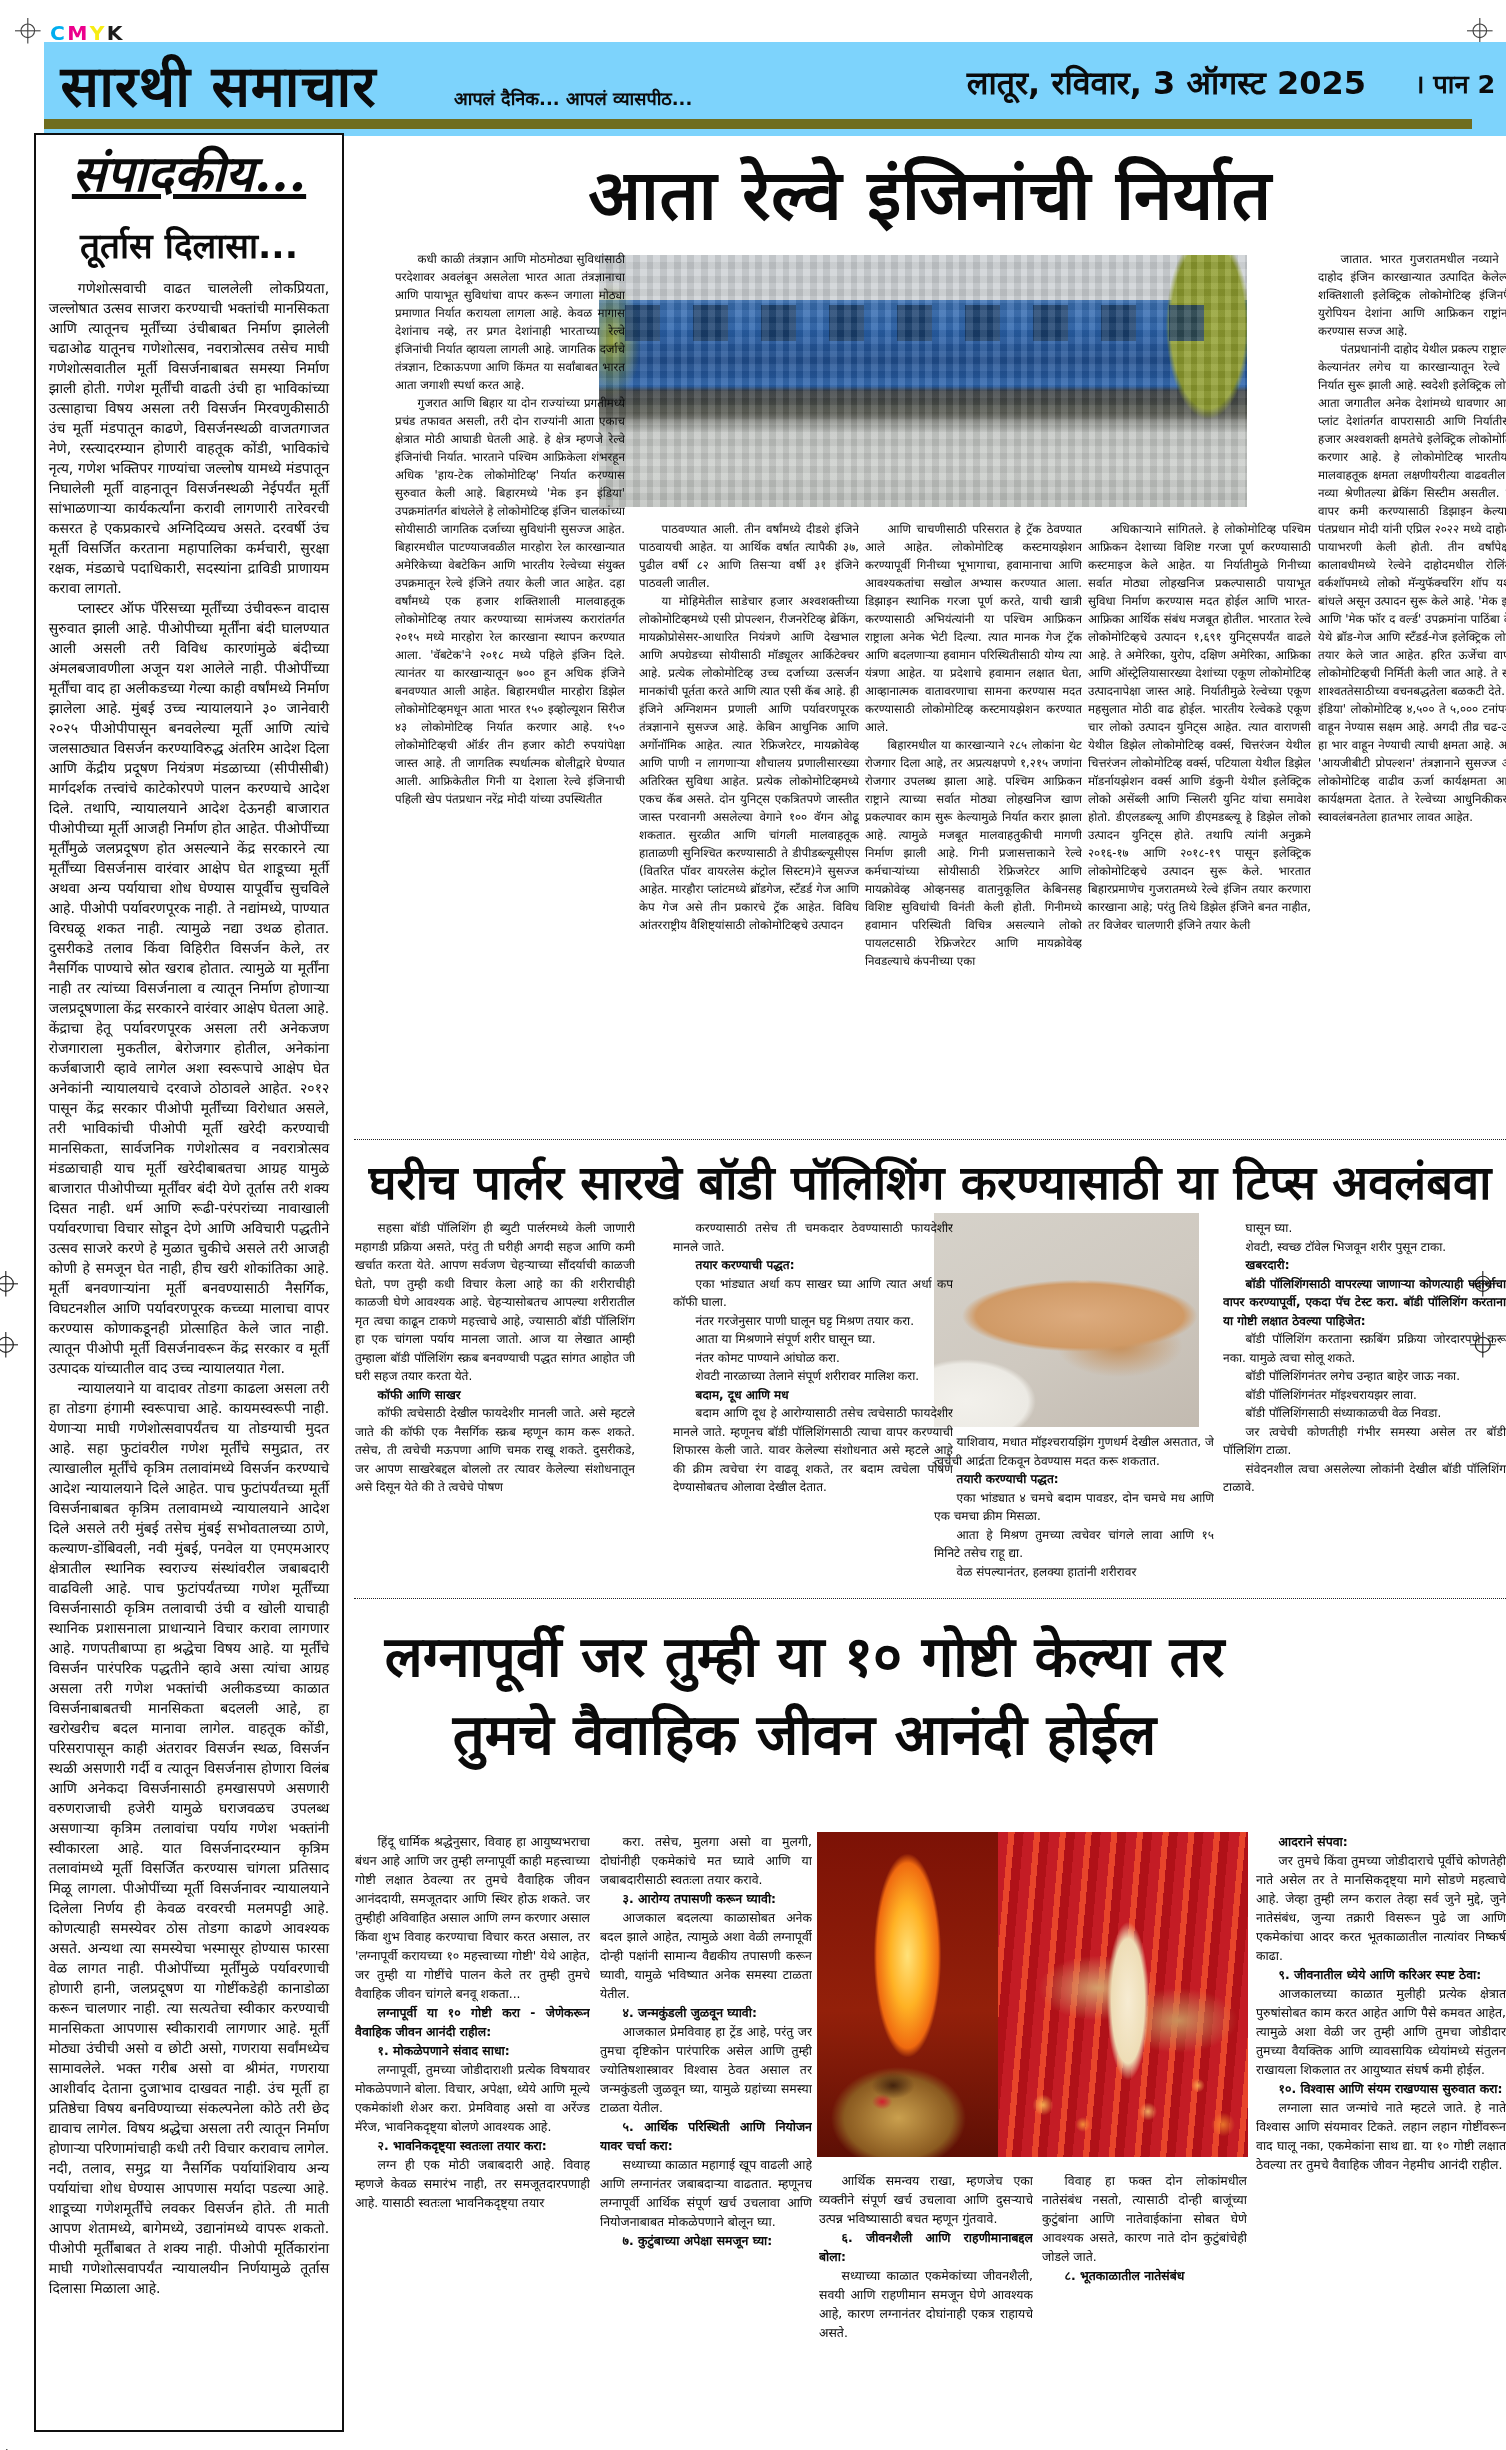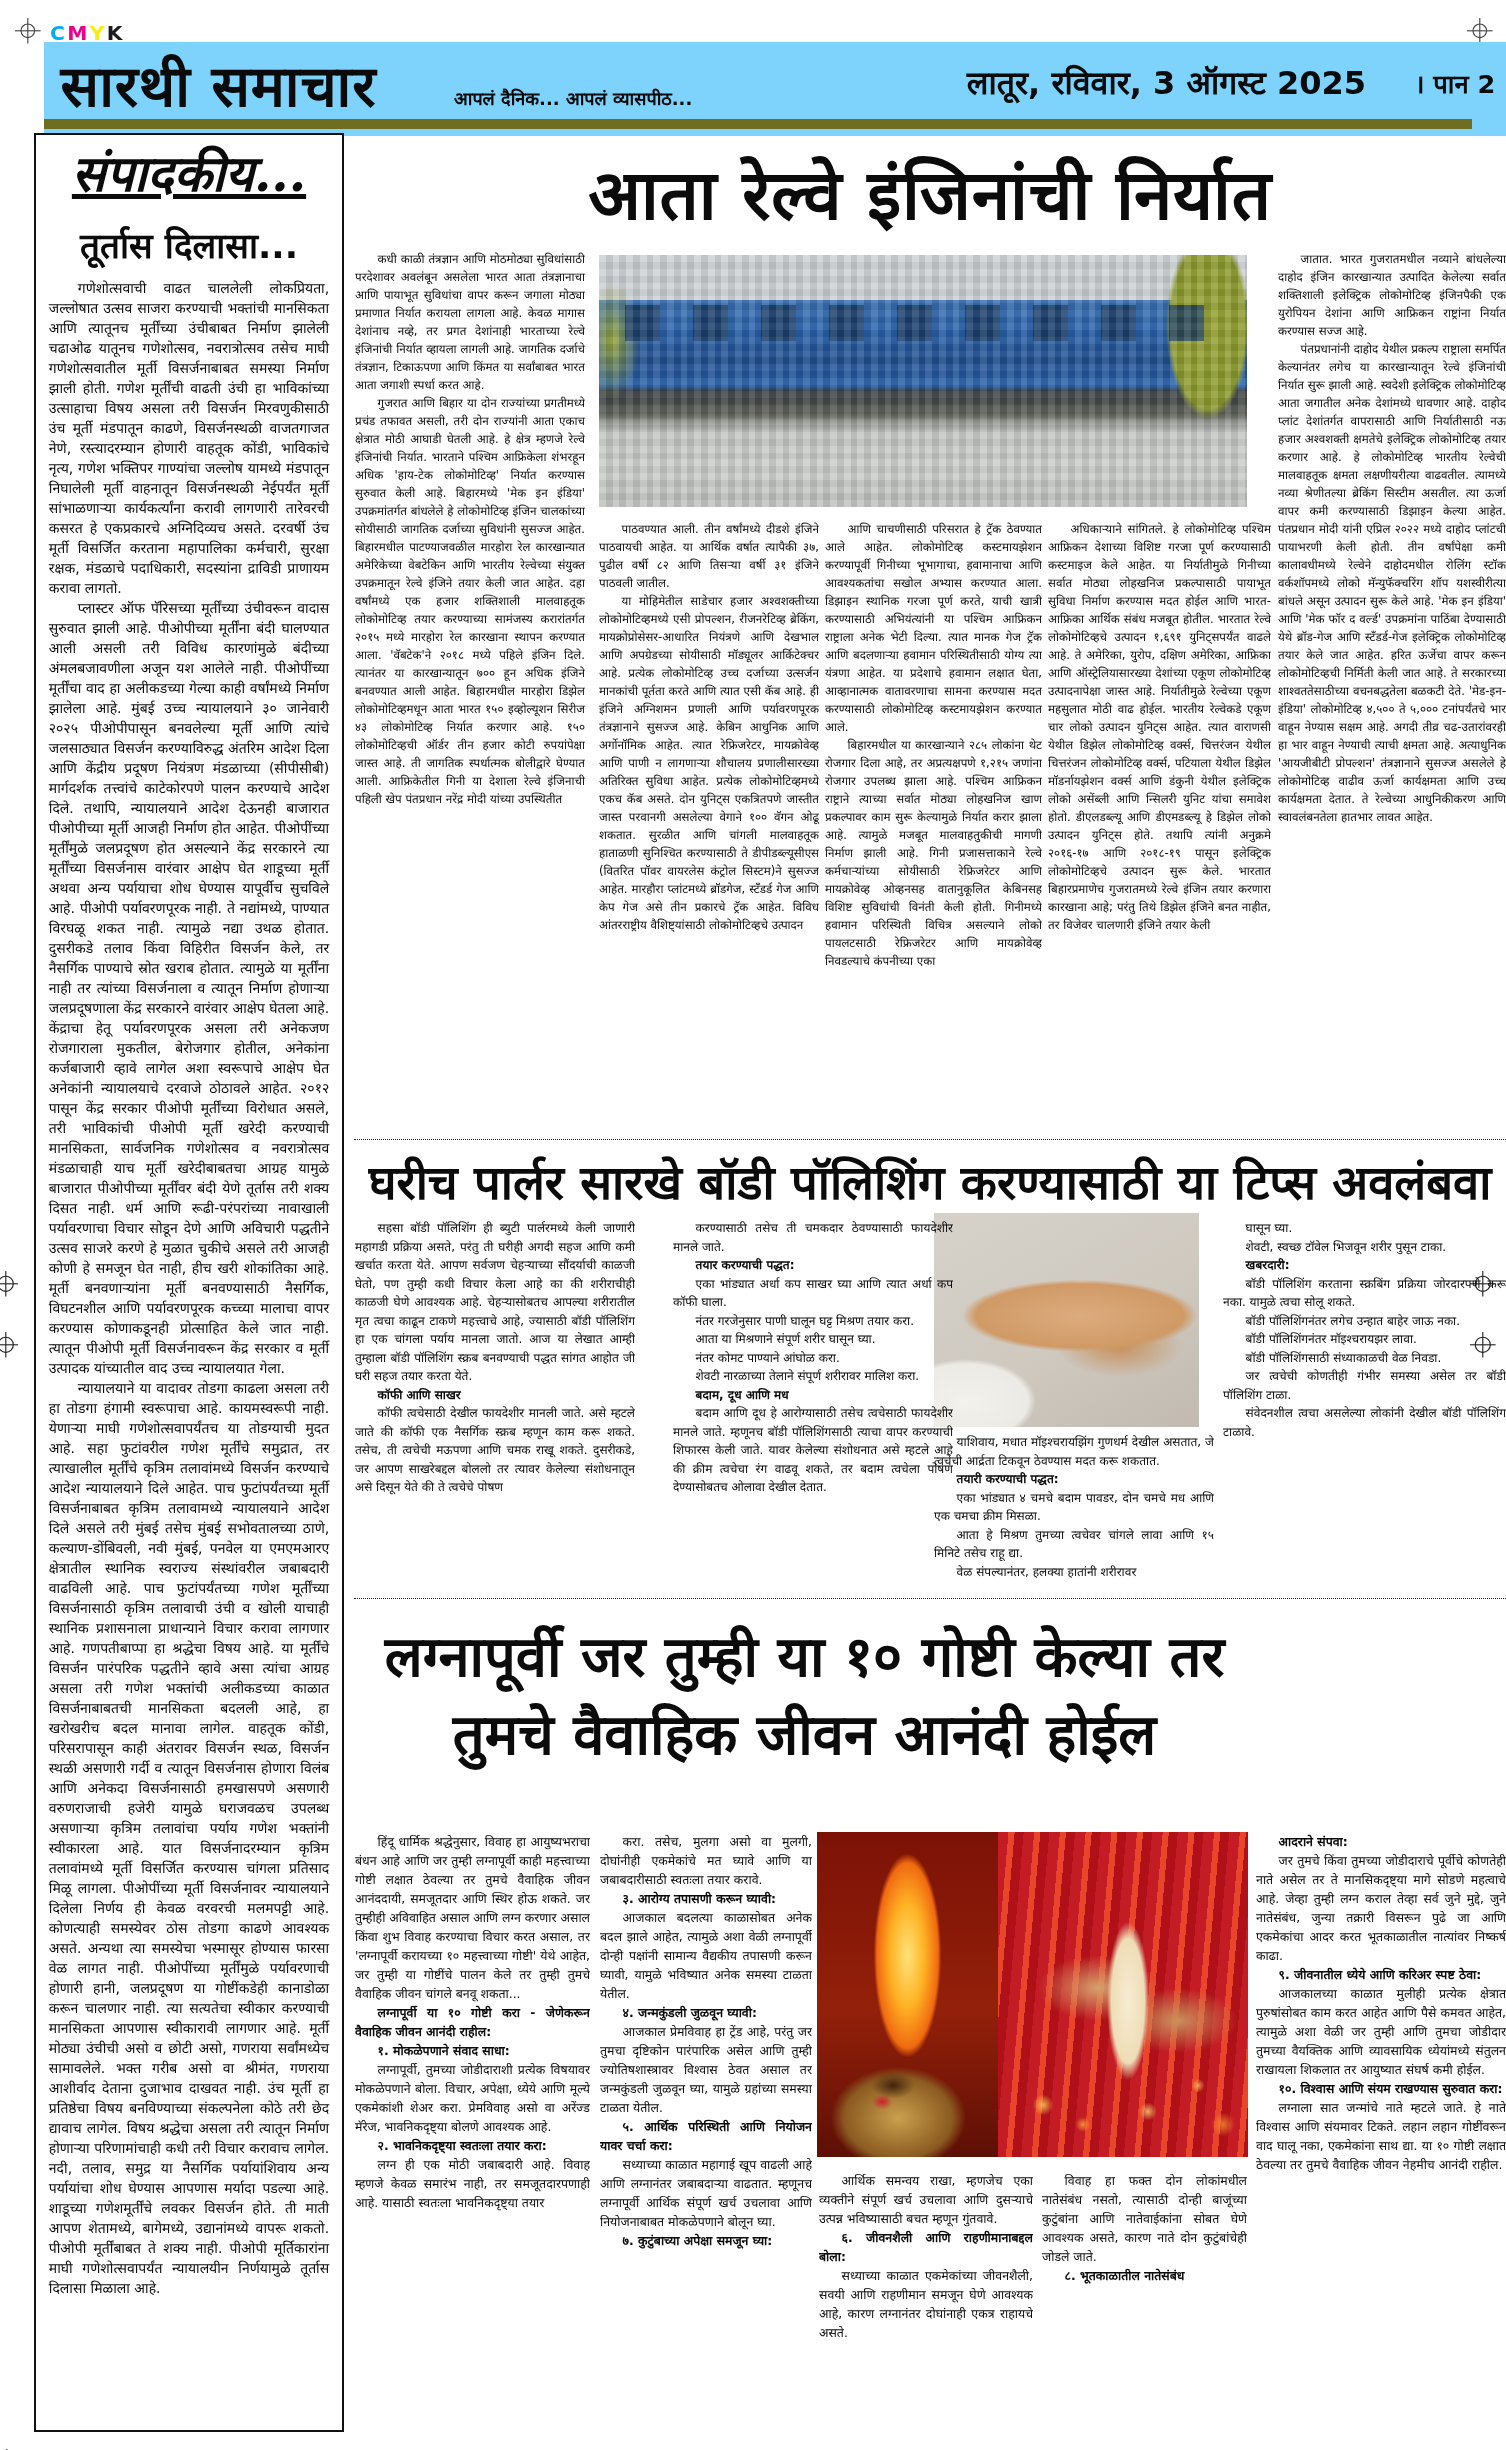--- a/index.html
+++ b/index.html
@@ -25,21 +25,21 @@
          padding:9px 12.8px;box-sizing:border-box;overflow:hidden;background:#fff;}
   .edkicker{font-family:"DejaVu Serif","Liberation Serif",serif;font-style:italic;font-weight:bold;
             font-size:50px;text-align:center;text-decoration:underline;line-height:1.2;}
   .edtitle{font-size:35px;font-weight:900;text-align:center;margin:16.6px 0 10.5px 0;}
   .edbody{font-size:14px;line-height:20px;text-align:justify;}
   .edbody p{margin:0;text-indent:29px;}
   
   .col{overflow:hidden;text-align:justify;}
   .col p{margin:0;text-indent:22.6px;}
   .col p.ph{font-weight:bold;}
-  .rail .col,.rcol{font-size:11.7px;line-height:18px;}
+  .rail .col,.rcol{font-size:11.7px;line-height:18px;margin-left:40px;}
   .bpcol{font-size:12px;line-height:18.5px;}
   .wcol{font-size:12.4px;line-height:19px;}
   .headline1{left:354px;top:145px;width:1152px;text-align:center;font-size:69px;font-weight:900;letter-spacing:0.8px;}
   .headline2{left:354px;top:1149px;width:1152px;text-align:center;font-size:47px;font-weight:900;}
   .headline3{left:360px;top:1618px;width:889px;text-align:center;font-size:56px;font-weight:900;line-height:1.4;}
   .dotsep{border-top:1.5px dotted #222;height:0;}
   
   .photo{overflow:hidden;}
   .train{left:599px;top:255px;width:648px;height:252px;
     background:
@@ -221,20 +221,21 @@
       <p>याशिवाय, मधात मॉइश्चरायझिंग गुणधर्म देखील असतात, जे त्वचेची आर्द्रता टिकवून ठेवण्यास मदत करू शकतात.</p>
       <p class="ph">तयारी करण्याची पद्धत:</p>
       <p>एका भांड्यात ४ चमचे बदाम पावडर, दोन चमचे मध आणि एक चमचा क्रीम मिसळा.</p>
       <p>आता हे मिश्रण तुमच्या त्वचेवर चांगले लावा आणि १५ मिनिटे तसेच राहू द्या.</p>
       <p>वेळ संपल्यानंतर, हलक्या हातांनी शरीरावर</p>
     </div>
   <div class="abs col bpcol" style="left:1223px;top:1219px;width:283px;height:371px;">
       <p>घासून घ्या.</p>
       <p>शेवटी, स्वच्छ टॉवेल भिजवून शरीर पुसून टाका.</p>
       <p class="ph">खबरदारी:</p>
+      <p class="ph">बॉडी पॉलिशिंगसाठी वापरल्या जाणाऱ्या कोणत्याही पदार्थाचा वापर करण्यापूर्वी, एकदा पॅच टेस्ट करा. बॉडी पॉलिशिंग करताना या गोष्टी लक्षात ठेवल्या पाहिजेत:</p>
       <p>बॉडी पॉलिशिंग करताना स्क्रबिंग प्रक्रिया जोरदारपणे करू नका. यामुळे त्वचा सोलू शकते.</p>
       <p>बॉडी पॉलिशिंगनंतर लगेच उन्हात बाहेर जाऊ नका.</p>
       <p>बॉडी पॉलिशिंगनंतर मॉइश्चरायझर लावा.</p>
       <p>बॉडी पॉलिशिंगसाठी संध्याकाळची वेळ निवडा.</p>
       <p>जर त्वचेची कोणतीही गंभीर समस्या असेल तर बॉडी पॉलिशिंग टाळा.</p>
       <p>संवेदनशील त्वचा असलेल्या लोकांनी देखील बॉडी पॉलिशिंग टाळावे.</p>
     </div>
 </div>
 
 <div class="abs dotsep" style="left:354px;top:1598px;width:1152px;"></div>

